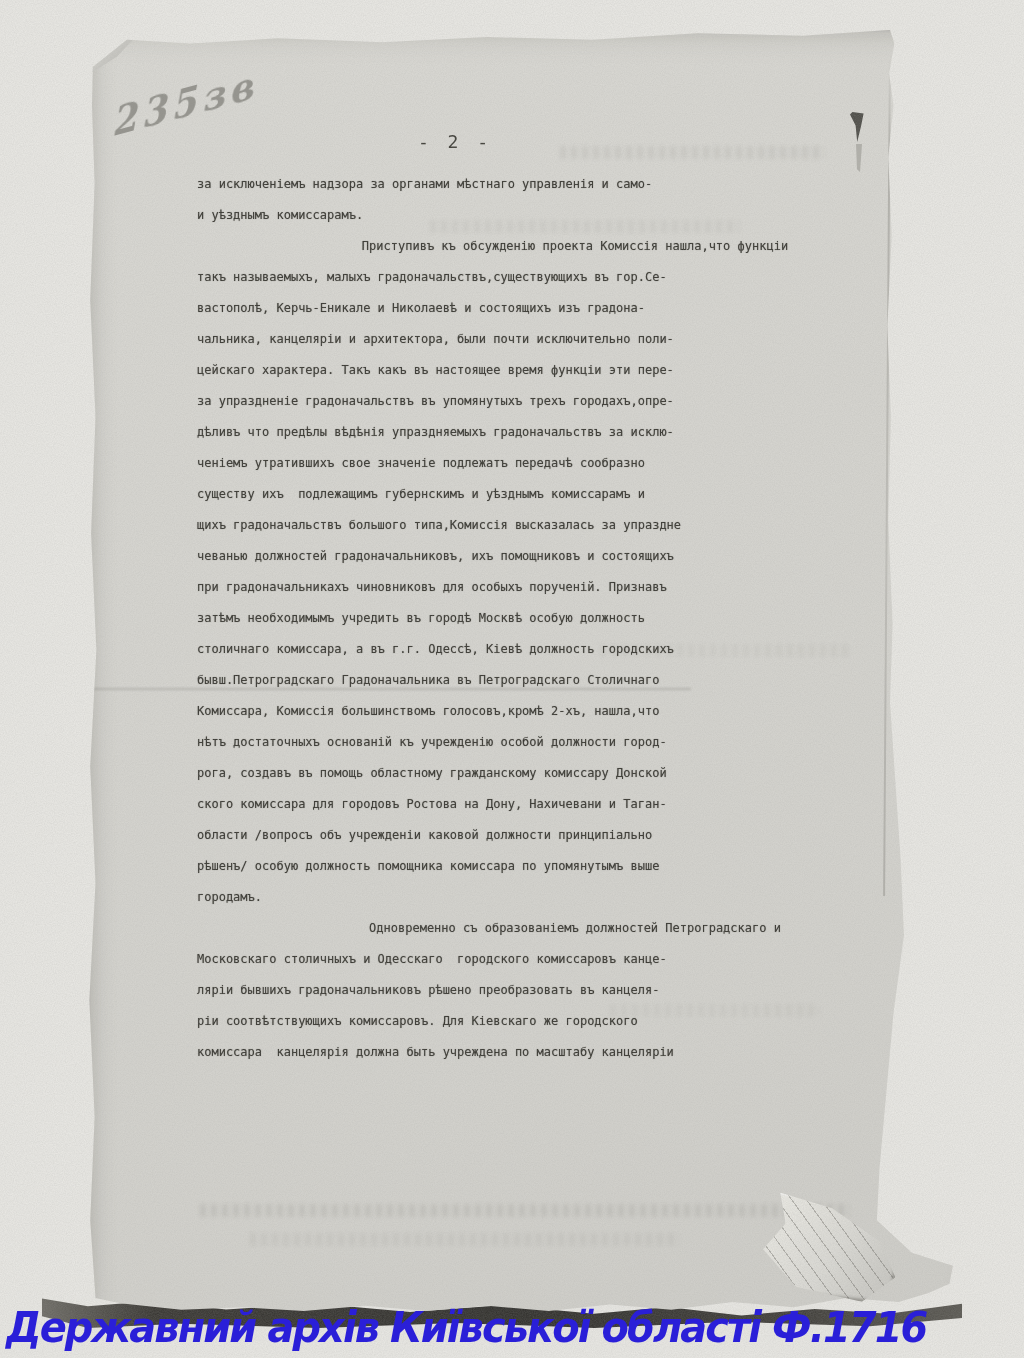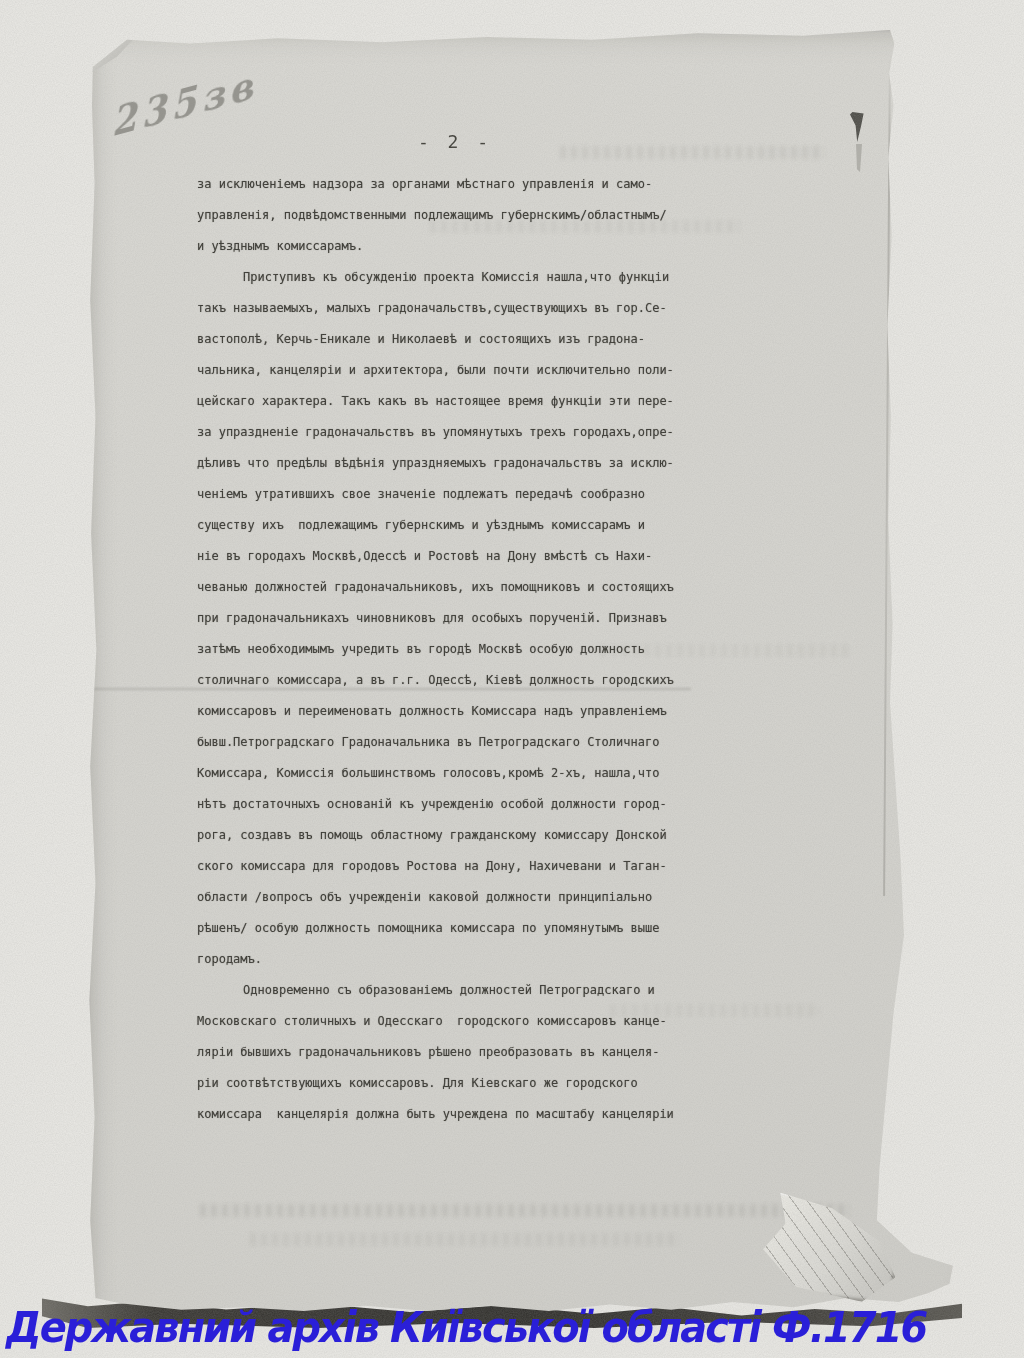--- a/index.html
+++ b/index.html
@@ -42,21 +42,21 @@
   .pagenum{
     position:absolute;left:300px;top:103px;width:140px;text-align:center;
     font-size:18px;letter-spacing:4px;color:#3a3933;
   }
   .body-text{
     position:absolute;left:112px;top:149px;width:710px;
     font-size:12px;color:#34332d;
     text-shadow:0 0 1px rgba(52,51,45,.55);
   }
   .tline{height:31px;white-space:pre;}
-  .para.indent .tline:first-child{text-indent:46px;}
+  .para.indent .tline:first-child{text-indent:46px;text-align:center;}
   
   .crease-v{
     position:absolute;left:801px;top:28px;width:2px;height:840px;
     background:linear-gradient(180deg,rgba(96,94,88,.0),rgba(96,94,88,.32) 12%,rgba(96,94,88,.18) 60%,rgba(96,94,88,.3));
     transform:rotate(.4deg);filter:blur(.4px);
   }
   .crease-h{
     position:absolute;left:6px;top:660px;width:600px;height:2px;
     background:rgba(108,106,98,.28);filter:blur(1px);
   }
@@ -113,39 +113,37 @@
   <div class="paper">
     <div class="dogear"></div>
 
     <div class="handwriting">235зв</div>
 
     <div class="pagenum">- 2 -</div>
 
     <div class="body-text" style="color: rgb(52, 51, 45);">
         <div class="para">
           <div class="tline">за исключеніемъ надзора за органами мѣстнаго управленія и само-</div>
-          <div class="tline">управленія, подвѣдомственными подлежащимъ губернскимъ/областнымъ/</div>
           <div class="tline">и уѣзднымъ комиссарамъ.</div>
         </div>
         <div class="para indent">
           <div class="tline">Приступивъ къ обсужденію проекта Комиссія нашла,что функціи</div>
           <div class="tline">такъ называемыхъ, малыхъ градоначальствъ,существующихъ въ гор.Се-</div>
           <div class="tline">вастополѣ, Керчь-Еникале и Николаевѣ и состоящихъ изъ градона-</div>
           <div class="tline">чальника, канцеляріи и архитектора, были почти исключительно поли-</div>
           <div class="tline">цейскаго характера. Такъ какъ въ настоящее время функціи эти пере-</div>
           <div class="tline">за упраздненіе градоначальствъ въ упомянутыхъ трехъ городахъ,опре-</div>
           <div class="tline">дѣливъ что предѣлы вѣдѣнія упраздняемыхъ градоначальствъ за исклю-</div>
           <div class="tline">ченіемъ утратившихъ свое значеніе подлежатъ передачѣ сообразно</div>
           <div class="tline">существу ихъ  подлежащимъ губернскимъ и уѣзднымъ комиссарамъ и</div>
-          <div class="tline">ніе въ городахъ Москвѣ,Одессѣ и Ростовѣ на Дону вмѣстѣ съ Нахи-</div>
+          <div class="tline">щихъ градоначальствъ большого типа,Комиссія высказалась за упраздне</div>
           <div class="tline">чеванью должностей градоначальниковъ, ихъ помощниковъ и состоящихъ</div>
           <div class="tline">при градоначальникахъ чиновниковъ для особыхъ порученій. Признавъ</div>
           <div class="tline">затѣмъ необходимымъ учредить въ городѣ Москвѣ особую должность</div>
           <div class="tline">столичнаго комиссара, а въ г.г. Одессѣ, Кіевѣ должность городскихъ</div>
-          <div class="tline">комиссаровъ и переименовать должность Комиссара надъ управленіемъ</div>
           <div class="tline">бывш.Петроградскаго Градоначальника въ Петроградскаго Столичнаго</div>
           <div class="tline">Комиссара, Комиссія большинствомъ голосовъ,кромѣ 2-хъ, нашла,что</div>
           <div class="tline">нѣтъ достаточныхъ основаній къ учрежденію особой должности город-</div>
           <div class="tline">рога, создавъ въ помощь областному гражданскому комиссару Донской</div>
           <div class="tline">ского комиссара для городовъ Ростова на Дону, Нахичевани и Таган-</div>
           <div class="tline">области /вопросъ объ учрежденіи каковой должности принципіально</div>
           <div class="tline">рѣшенъ/ особую должность помощника комиссара по упомянутымъ выше</div>
           <div class="tline">городамъ.</div>
         </div>
         <div class="para indent">

